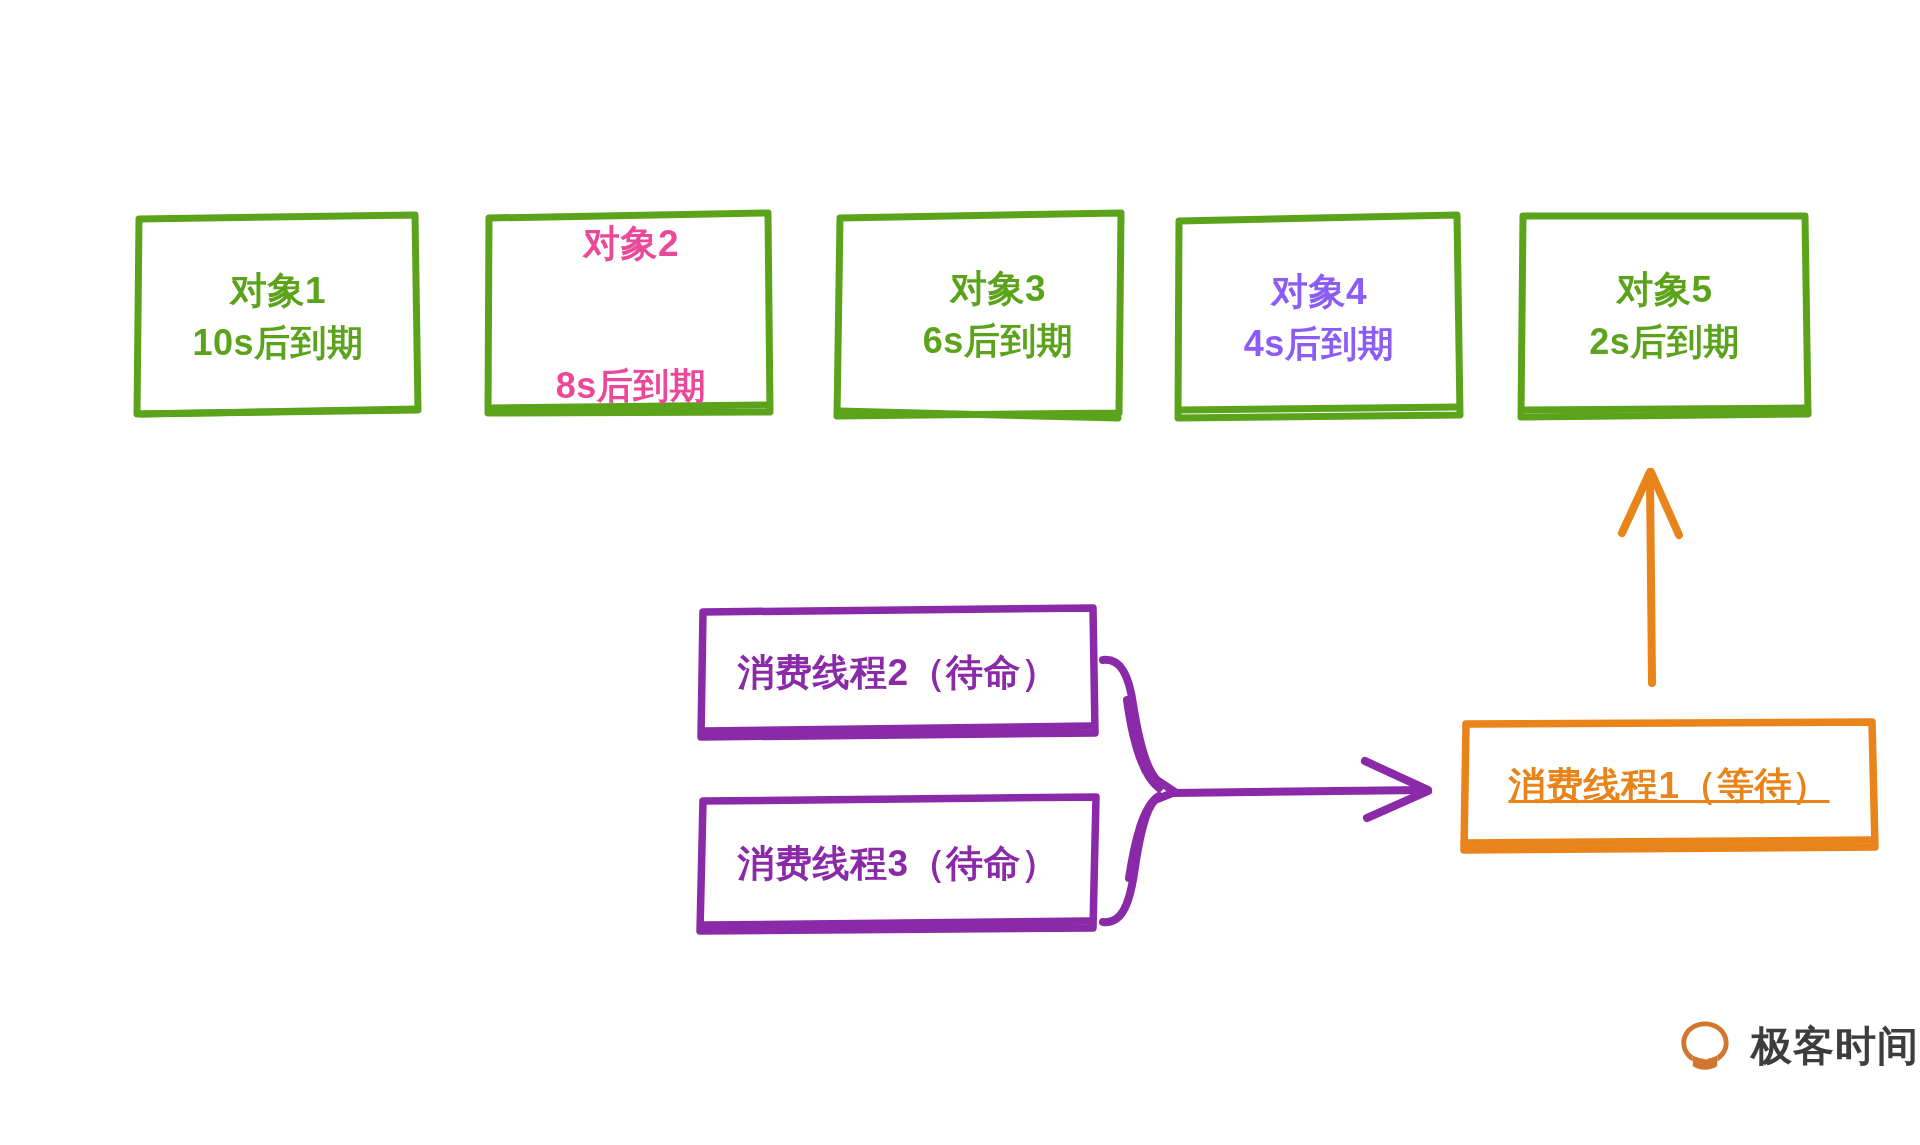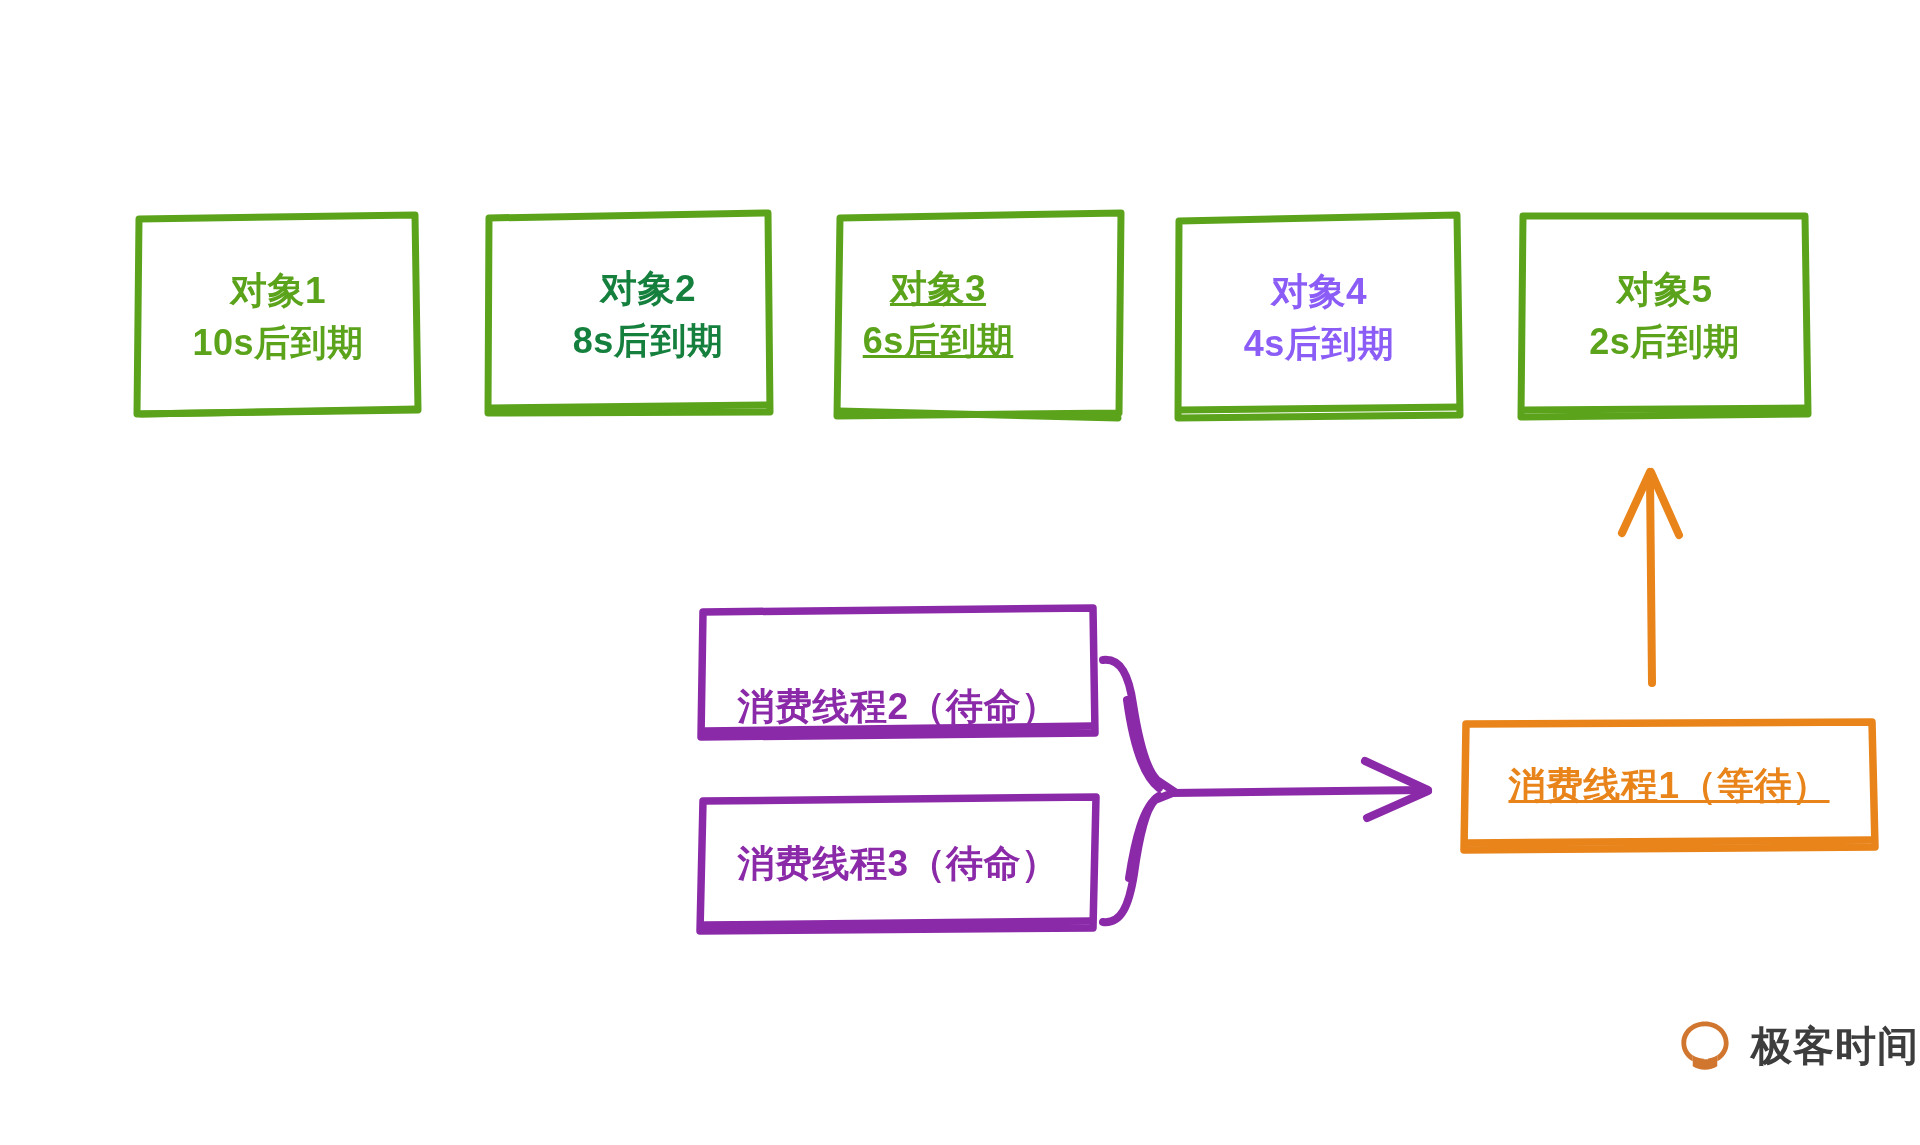--- a/index.html
+++ b/index.html
@@ -144,41 +144,41 @@
       <path d="M1650,535 L1622,472"></path>
     </g>
 
   </svg>
 
   <div class="box-label obj-box-label" style="left:108px; top:219px; width:282px; height:195px; color:#5ca31c;">
     <span class="line1">对象1</span>
     <span class="line2">10s后到期</span>
   </div>
 
-  <div class="box-label obj-box-label" style="left:478px; top:217px; width:282px; height:195px; color:#15803d;">
+  <div class="box-label obj-box-label" style="left:461px; top:217px; width:282px; height:195px; color:#ec4899;justify-content:space-between;">
     <span class="line1">对象2</span>
     <span class="line2">8s后到期</span>
   </div>
 
-  <div class="box-label obj-box-label" style="left:768px; top:217px; width:282px; height:195px; color:#5ca31c;text-decoration:underline;">
+  <div class="box-label obj-box-label" style="left:828px; top:217px; width:282px; height:195px; color:#5ca31c;">
     <span class="line1">对象3</span>
     <span class="line2">6s后到期</span>
   </div>
 
   <div class="box-label obj-box-label" style="left:1149px; top:220px; width:282px; height:195px; color:#8b5cf6;">
     <span class="line1">对象4</span>
     <span class="line2">4s后到期</span>
   </div>
 
   <div class="box-label obj-box-label" style="left:1493px; top:218px; width:285px; height:195px; color:#5ca31c;">
     <span class="line1">对象5</span>
     <span class="line2">2s后到期</span>
   </div>
 
-  <div class="box-label thread-box-label" style="left:674px; top:644px; width:390px; height:125px; color:#8b2aa8;">消费线程2（待命）</div>
+  <div class="box-label thread-box-label" style="left:674px; top:610px; width:390px; height:125px; color:#8b2aa8;">消费线程2（待命）</div>
 
   <div class="box-label thread-box-label" style="left:674px; top:799px; width:390px; height:129px; color:#8b2aa8;">消费线程3（待命）</div>
 
   <div class="box-label thread-box-label" style="left:1437px; top:723px; width:406px; height:125px; color:#e8841a;text-decoration:underline;">消费线程1（等待）</div>
 
   <div class="brand">
     <svg class="brand-mark" viewBox="0 0 64 64">
       <path d="M32 4 C16.5 4 5 15 5 28.5 C5 38 10.5 45.5 18 49.5 L18 42.5 C13.5 39.5 10.5 34.5 10.5 28.5 C10.5 18 20 9.5 32 9.5 C44 9.5 53.5 18 53.5 28.5 C53.5 34.5 50.5 39.5 46 42.5 L46 49.5 C53.5 45.5 59 38 59 28.5 C59 15 47.5 4 32 4 Z" fill="#d1762f"></path>
       <path d="M18 42.5 C22 45 26.5 46.5 32 46.5 C37.5 46.5 42 45 46 42.5 L46 55 C42 57.5 37.5 59 32 59 C26.5 59 22 57.5 18 55 Z" fill="#d1762f"></path>
       <path d="M30.5 20 L35.5 20 L35.5 47 L30.5 47 Z M30.5 24 L24 30 L24 23.5 L30.5 18 Z" fill="#ffffff"></path>

